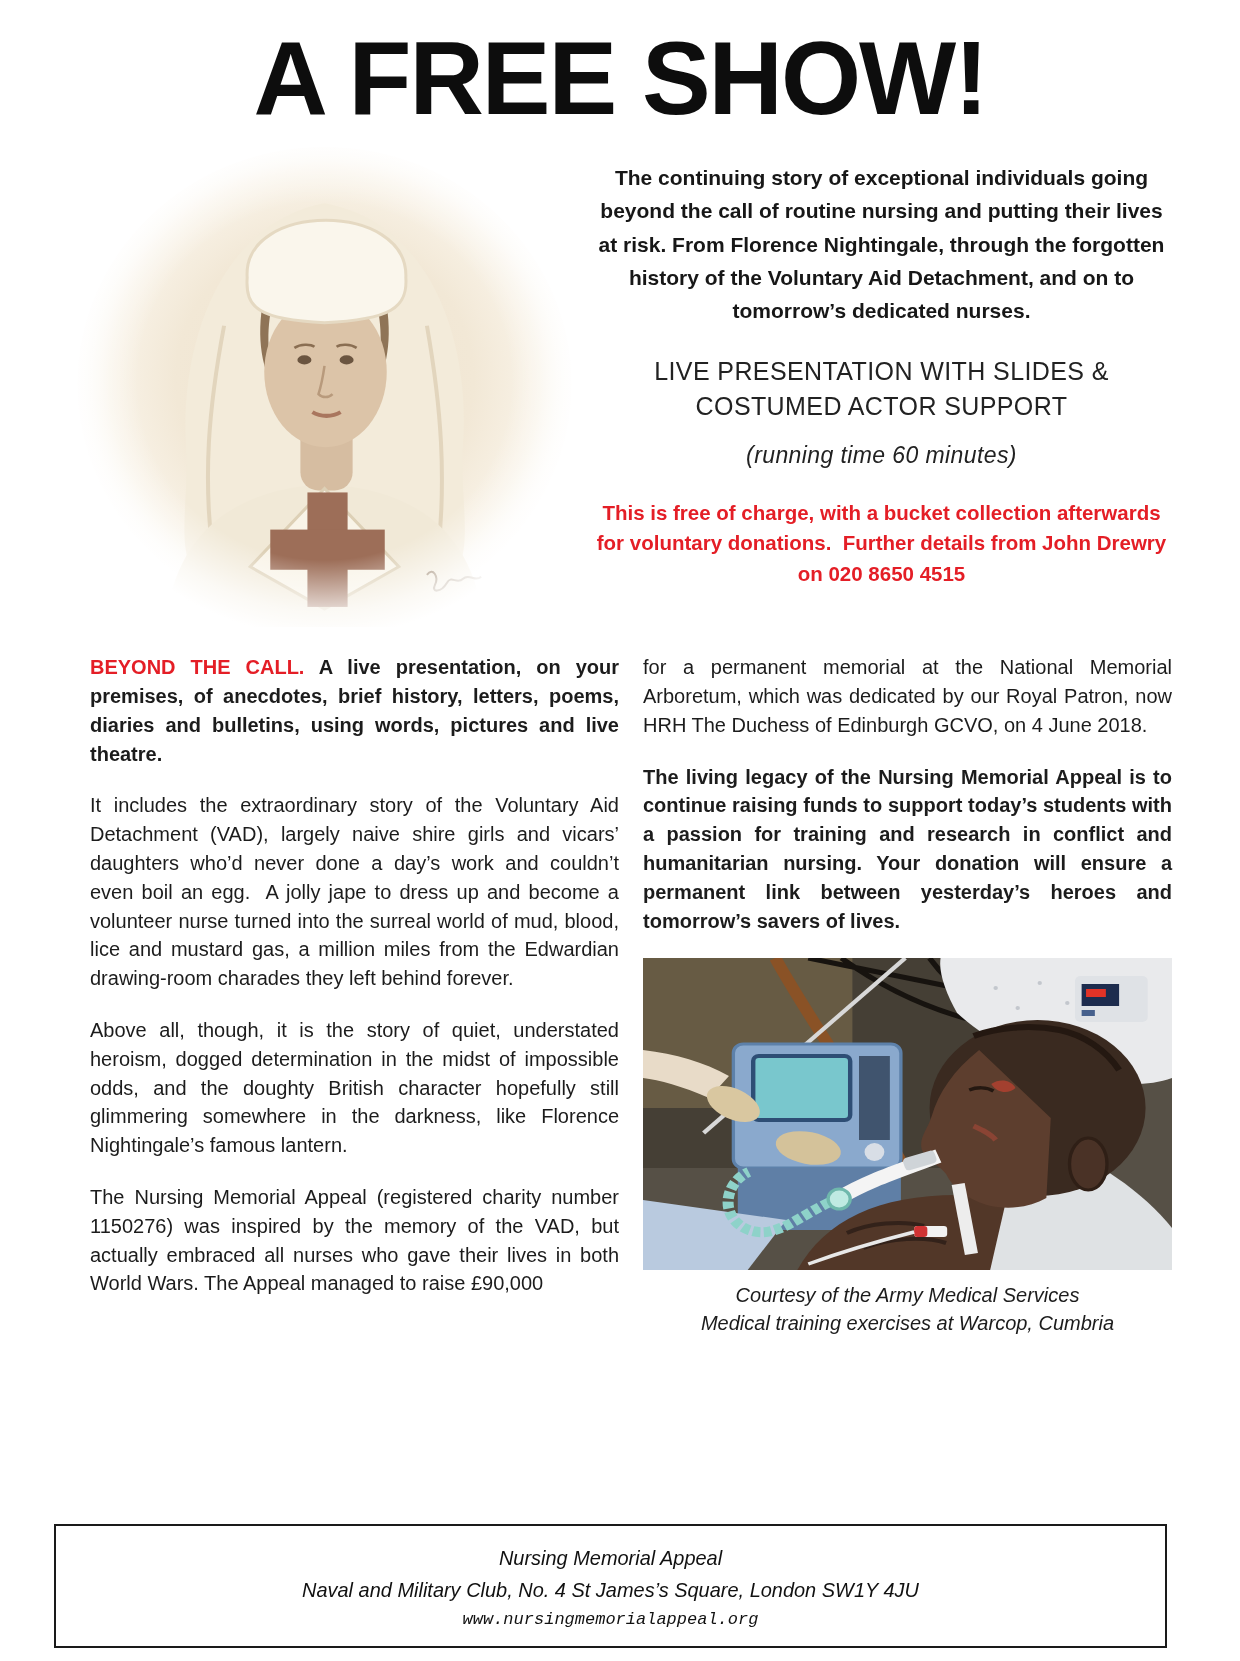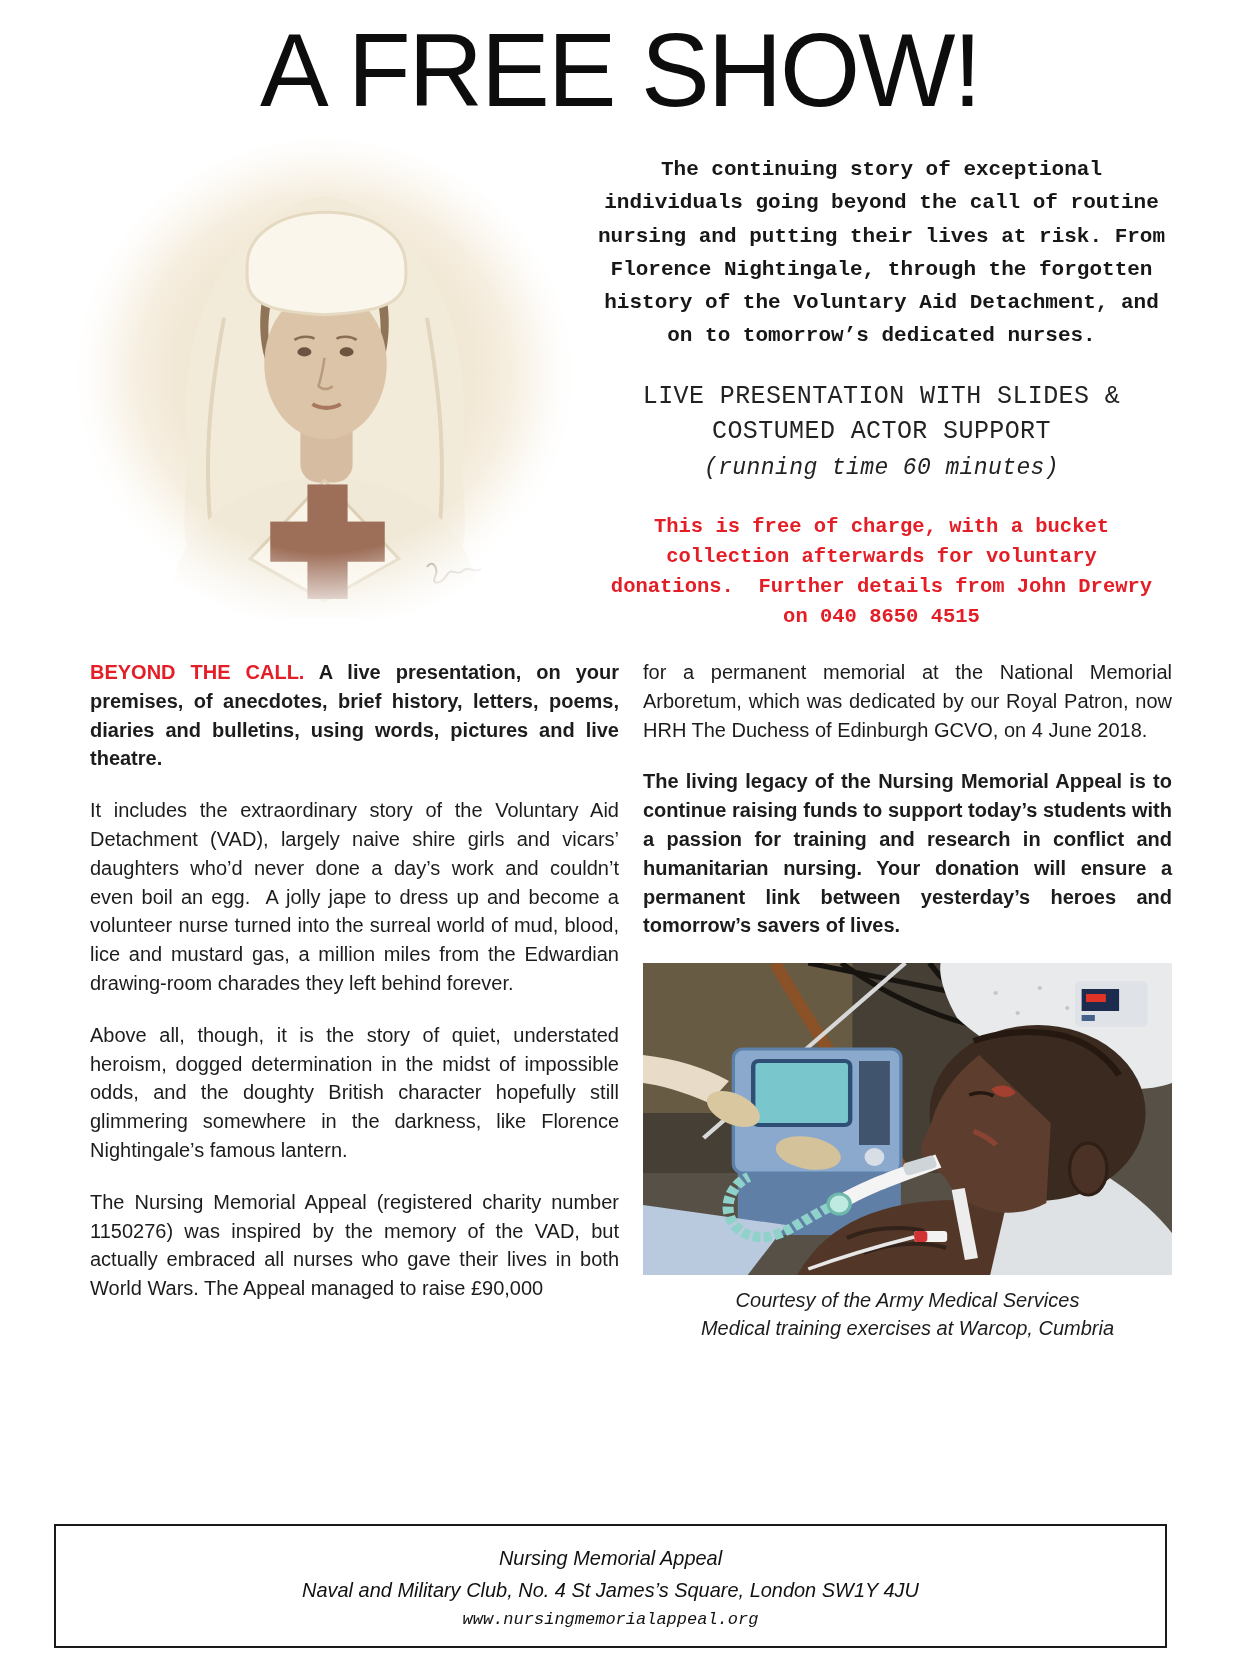--- a/index.html
+++ b/index.html
@@ -1,26 +1,26 @@
 <!DOCTYPE html>
 <html style="--red: #e41e26;"><head>
 <meta charset="utf-8">
 <style>
   html,body{margin:0;padding:0;background:#ffffff;}
   .page{position:relative;width:1240px;height:1661px;background:#fff;overflow:hidden;
         font-family:"Liberation Sans",sans-serif;color:#1c1c1c;}
-  .main-title{text-align:center;padding-top:14px;font-size:103px;font-weight:400;
+  .main-title{text-align:center;padding-top:22px;font-size:103px;font-weight:700;
         letter-spacing:-2px;line-height:1.1;color:#0d0d0d;}
-  .top{display:flex;padding:10px 70px 0 72px;font-family:Liberation Mono, monospace;}
+  .top{display:flex;padding:10px 70px 0 72px;}
   .nurse-wrap{width:505px;height:482px;flex:none;}
   .nurse-wrap svg{display:block;width:100%;height:100%;}
   .intro{flex:1;padding:16px 0 0 16px;text-align:center;}
   .intro-p{font-weight:700;font-size:21px;line-height:1.58;color:#171717;}
   .live{margin-top:27px;font-size:25px;line-height:1.4;letter-spacing:.4px;color:#222;}
-  .runtime{font-size:23px;font-style:italic;margin-top:3px;color:#222;}
+  .runtime{font-size:23px;font-style:italic;margin-top:15px;color:#222;}
   .notice{margin-top:27px;color:var(--red);font-weight:600;font-size:20.5px;line-height:1.47;}
   .notice .strong{font-weight:700;}
   .columns{display:flex;gap:24px;padding:26px 68px 0 90px;}
   .col{flex:1;font-size:20px;line-height:1.44;text-align:justify;}
   .col p{margin:0 0 23px;}
   .lead-red{color:var(--red);font-weight:700;}
   .b{font-weight:700;}
   .i{}
   .photo-wrap{width:100%;height:312px;margin:3px 0 12px;}
   .photo-wrap svg{display:block;width:100%;height:100%;}
@@ -94,21 +94,21 @@
     </div>
 
     <div class="intro">
       <div class="intro-p">The continuing story of exceptional individuals going beyond the call of routine nursing and putting their lives at risk. From Florence Nightingale, through the forgotten history of the Voluntary Aid Detachment, and on to tomorrow’s dedicated nurses.</div>
       <div class="live">
         <div>LIVE PRESENTATION WITH SLIDES &amp;</div>
         <div>COSTUMED ACTOR SUPPORT</div>
         <div class="runtime">(running time 60 minutes)</div>
       </div>
       <div class="notice">
-        <span>This is free of charge, with a bucket collection afterwards for voluntary donations.&nbsp; Further details from John Drewry on </span><span class="strong">040 8650 4515</span>
+        <span>This is free of charge, with a bucket collection afterwards for voluntary donations.&nbsp; Further details from John Drewry on </span><span class="strong">020 8650 4515</span>
       </div>
     </div>
   </div>
 
   <div class="columns">
     <div class="col">
       <p><span class="lead-red">BEYOND THE CALL.</span><span class="b"> A live presentation, on your premises, of anecdotes, brief history, letters, poems, diaries and bulletins, using words, pictures and live theatre.</span></p>
       <p>It includes the extraordinary story of the Voluntary Aid Detachment (VAD), largely naive shire girls and vicars’ daughters who’d never done a day’s work and couldn’t even boil an egg.&nbsp; A jolly jape to dress up and become a volunteer nurse turned into the surreal world of mud, blood, lice and mustard gas, a million miles from the Edwardian drawing-room charades they left behind forever.</p>
       <p>Above all, though, it is the story of quiet, understated heroism, dogged determination in the midst of impossible odds, and the doughty British character hopefully still glimmering somewhere in the darkness, like Florence Nightingale’s famous lantern.</p>
       <p class="i">The Nursing Memorial Appeal (registered charity number 1150276) was inspired by the memory of the VAD, but actually embraced all nurses who gave their lives in both World Wars. The Appeal managed to raise £90,000</p>

